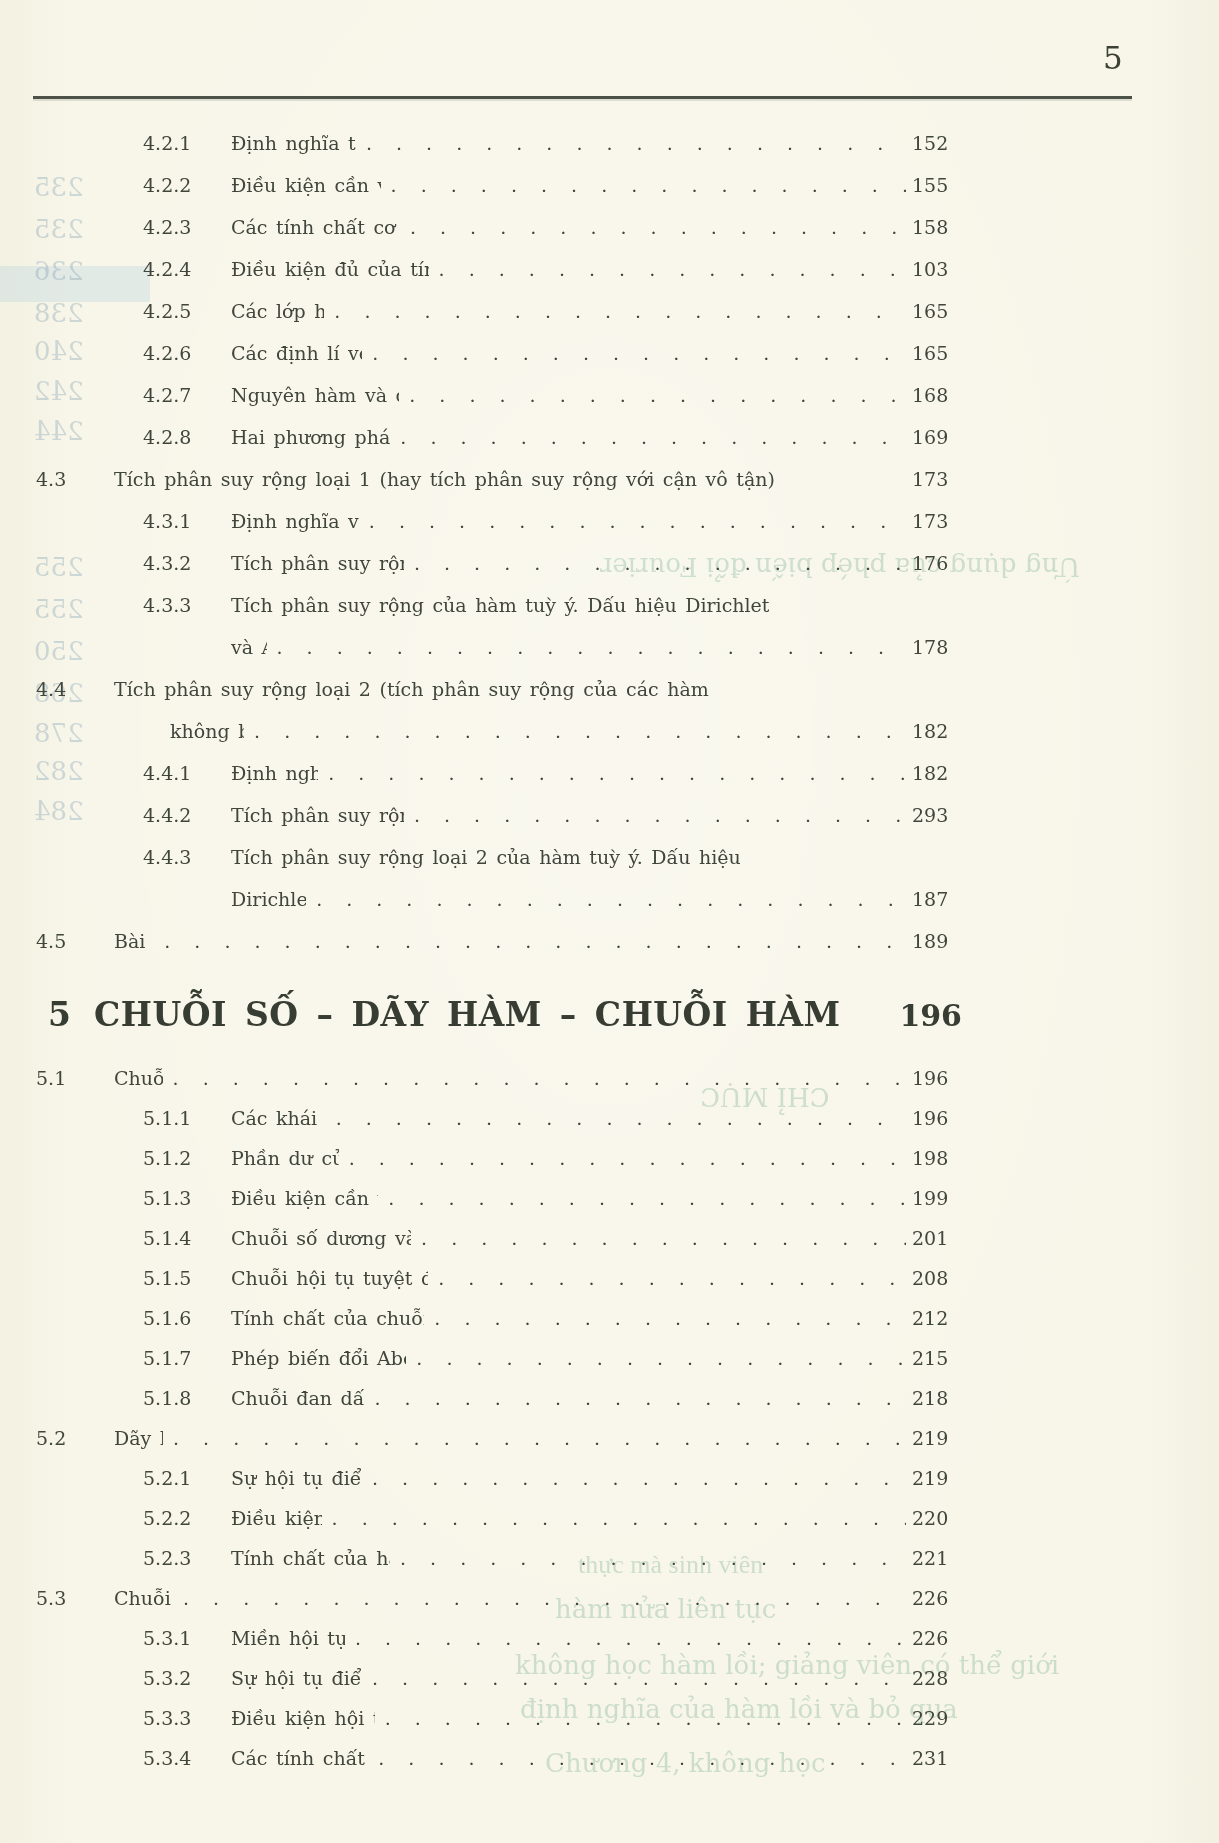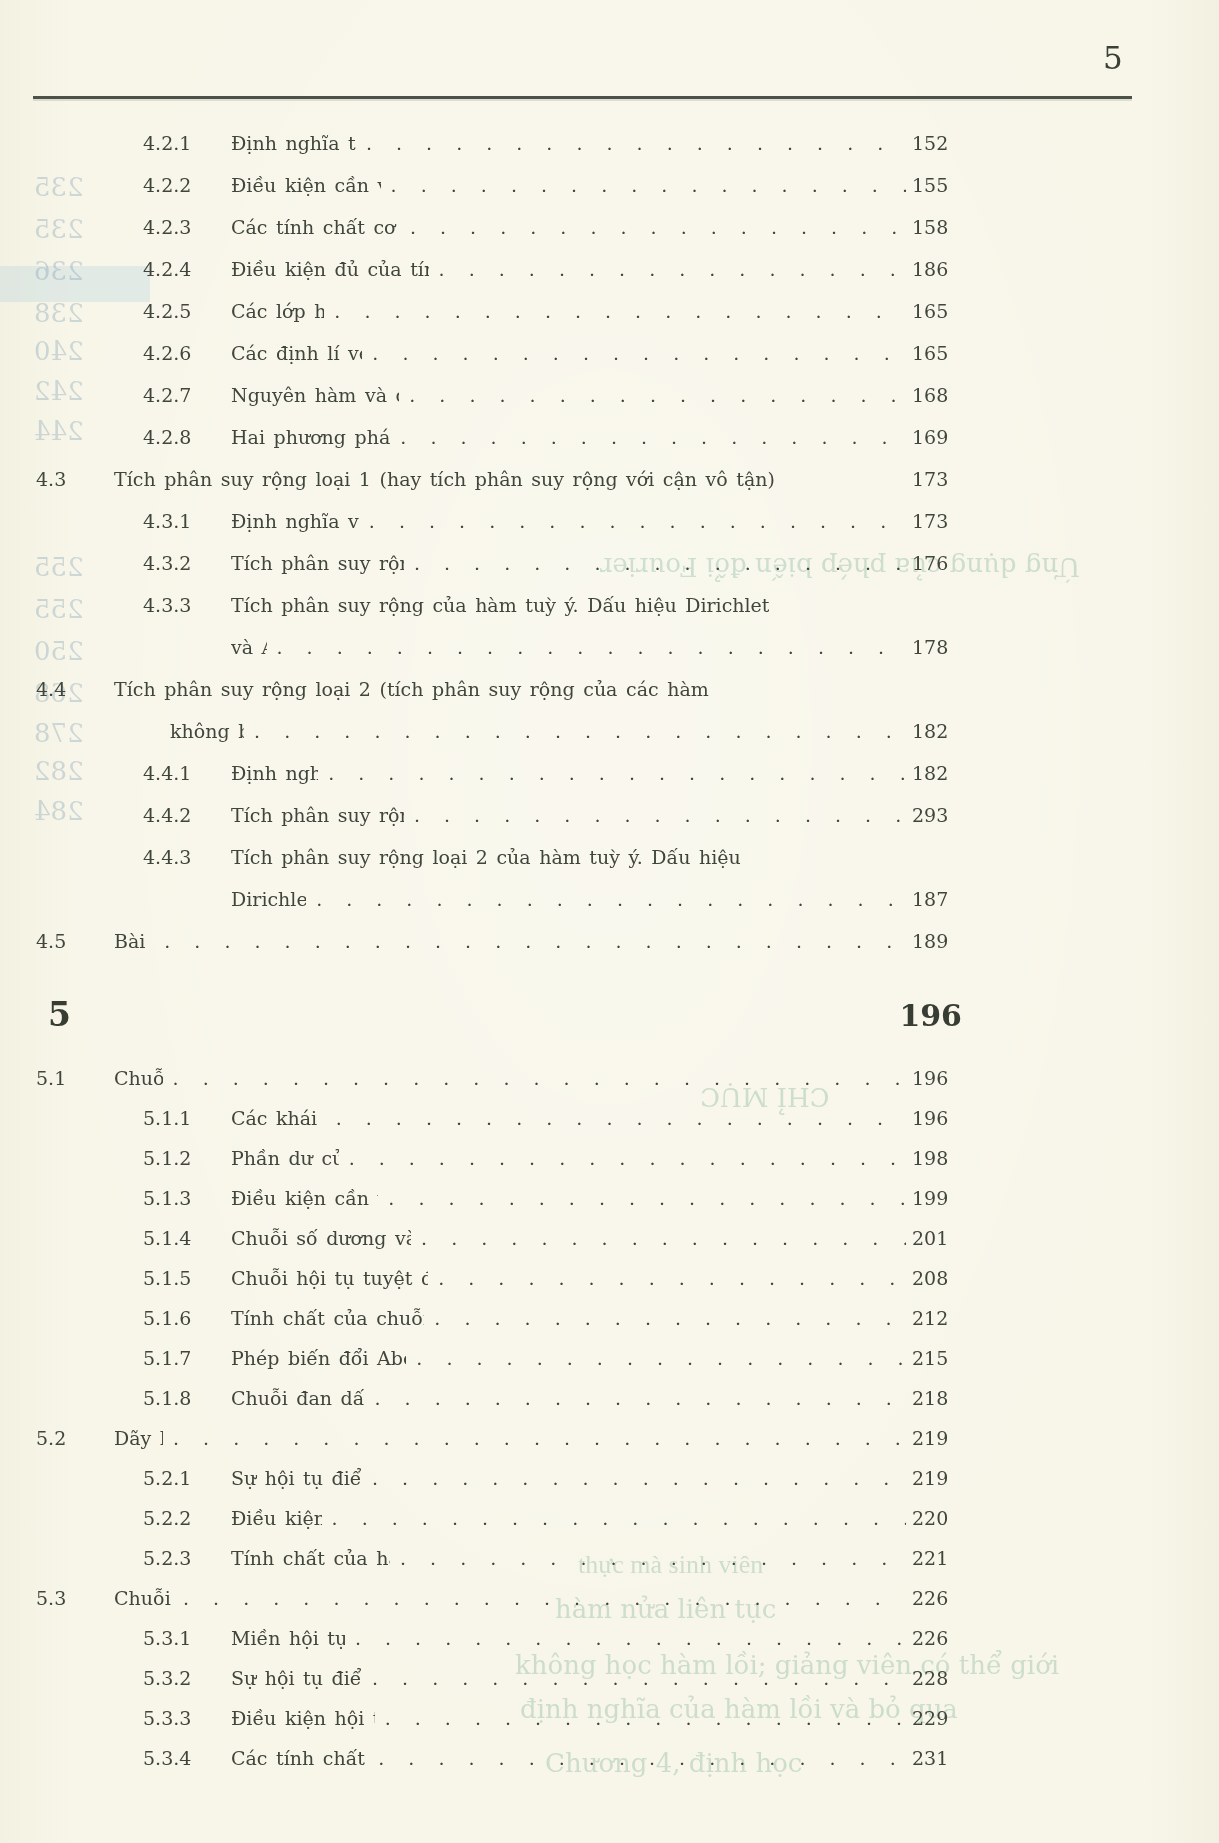--- a/index.html
+++ b/index.html
@@ -73,21 +73,21 @@
       <span class="ghost leftnum" style="top: 678px;">268</span>
       <span class="ghost leftnum" style="top: 718px;">278</span>
       <span class="ghost leftnum" style="top: 756px;">282</span>
       <span class="ghost leftnum" style="top: 796px;">284</span>
       <span class="ghost frag flip" style="left: 600px; top: 552px;">Ứng dụng của phép biến đổi Fourier</span>
       <span class="ghost frag flip" style="left: 700px; top: 1082px;">CHỈ MỤC</span>
       <span class="ghost frag" style="left: 578px; top: 1550px; font-family: Liberation Serif, serif;">thực mà sinh viên</span>
       <span class="ghost frag" style="left: 555px; top: 1594px; text-align: center;">hàm nửa liên tục</span>
       <span class="ghost frag" style="left: 515px; top: 1650px;">không học hàm lồi; giảng viên có thể giới</span>
       <span class="ghost frag" style="left: 520px; top: 1694px;">định nghĩa của hàm lồi và bỏ qua</span>
-      <span class="ghost frag" style="left: 545px; top: 1748px;">Chương 4, định học</span>
+      <span class="ghost frag" style="left: 545px; top: 1748px;">Chương 4, không học</span>
     </div>
 
   <span class="page-num">5</span>
   <div class="top-rule"></div>
 
   <div class="toc" id="toc-list">
       <div class="row sub">
       <span class="num">4.2.1</span>
       <span class="t">Định nghĩa tích phân xác định</span>
       <span class="dots"></span>
@@ -102,21 +102,21 @@
       <div class="row sub">
       <span class="num">4.2.3</span>
       <span class="t">Các tính chất cơ bản của tích phân xác định</span>
       <span class="dots"></span>
       <span class="pg">158</span>
     </div>
       <div class="row sub">
       <span class="num">4.2.4</span>
       <span class="t">Điều kiện đủ của tính khả tích qua tập có độ đo không</span>
       <span class="dots"></span>
-      <span class="pg">186</span>
+      <span class="pg">103</span>
     </div>
       <div class="row sub">
       <span class="num">4.2.5</span>
       <span class="t">Các lớp hàm khả tích</span>
       <span class="dots"></span>
       <span class="pg">165</span>
     </div>
       <div class="row sub">
       <span class="num">4.2.6</span>
       <span class="t">Các định lí về giá trị trung bình</span>
@@ -199,20 +199,21 @@
       <span class="pg">187</span>
     </div>
       <div class="row sec">
       <span class="num">4.5</span>
       <span class="t">Bài tập</span>
       <span class="dots"></span>
       <span class="pg">189</span>
     </div>
       <div class="row chap nodots">
       <span class="num">5</span>
+      <span class="t">CHUỖI SỐ – DÃY HÀM – CHUỖI HÀM</span>
       <span class="dots"></span>
       <span class="pg">196</span>
     </div>
       <div class="row sec b">
       <span class="num">5.1</span>
       <span class="t">Chuỗi số</span>
       <span class="dots"></span>
       <span class="pg">196</span>
     </div>
       <div class="row sub b">

